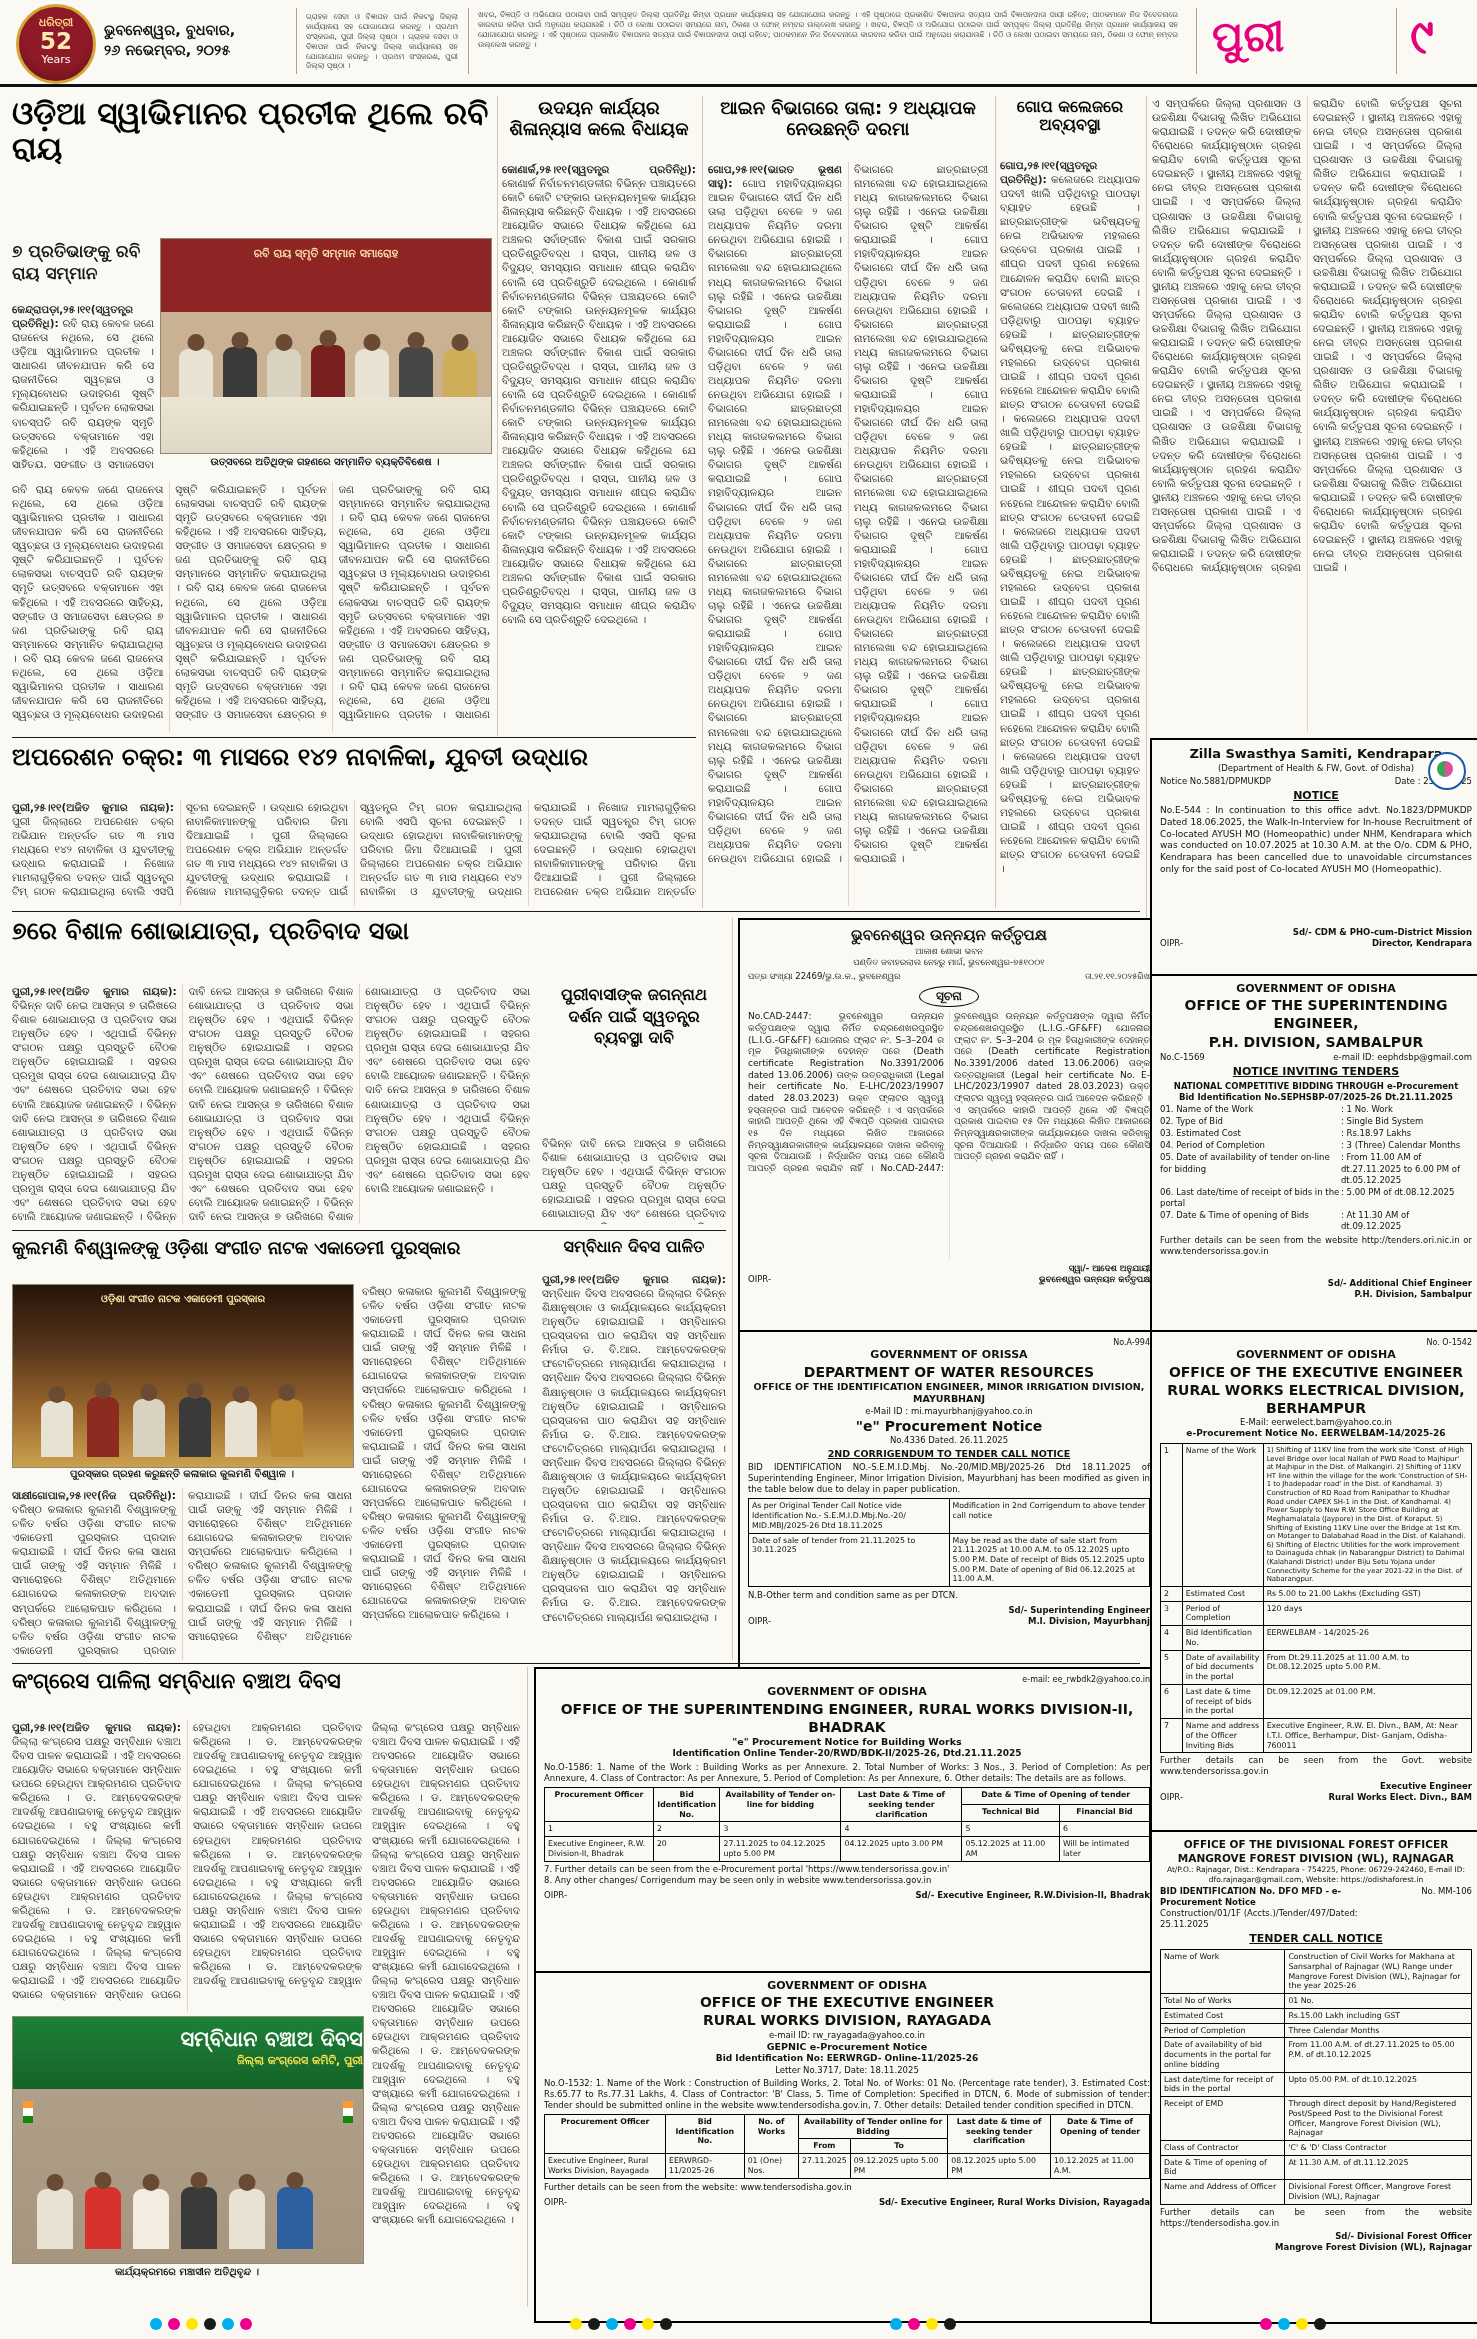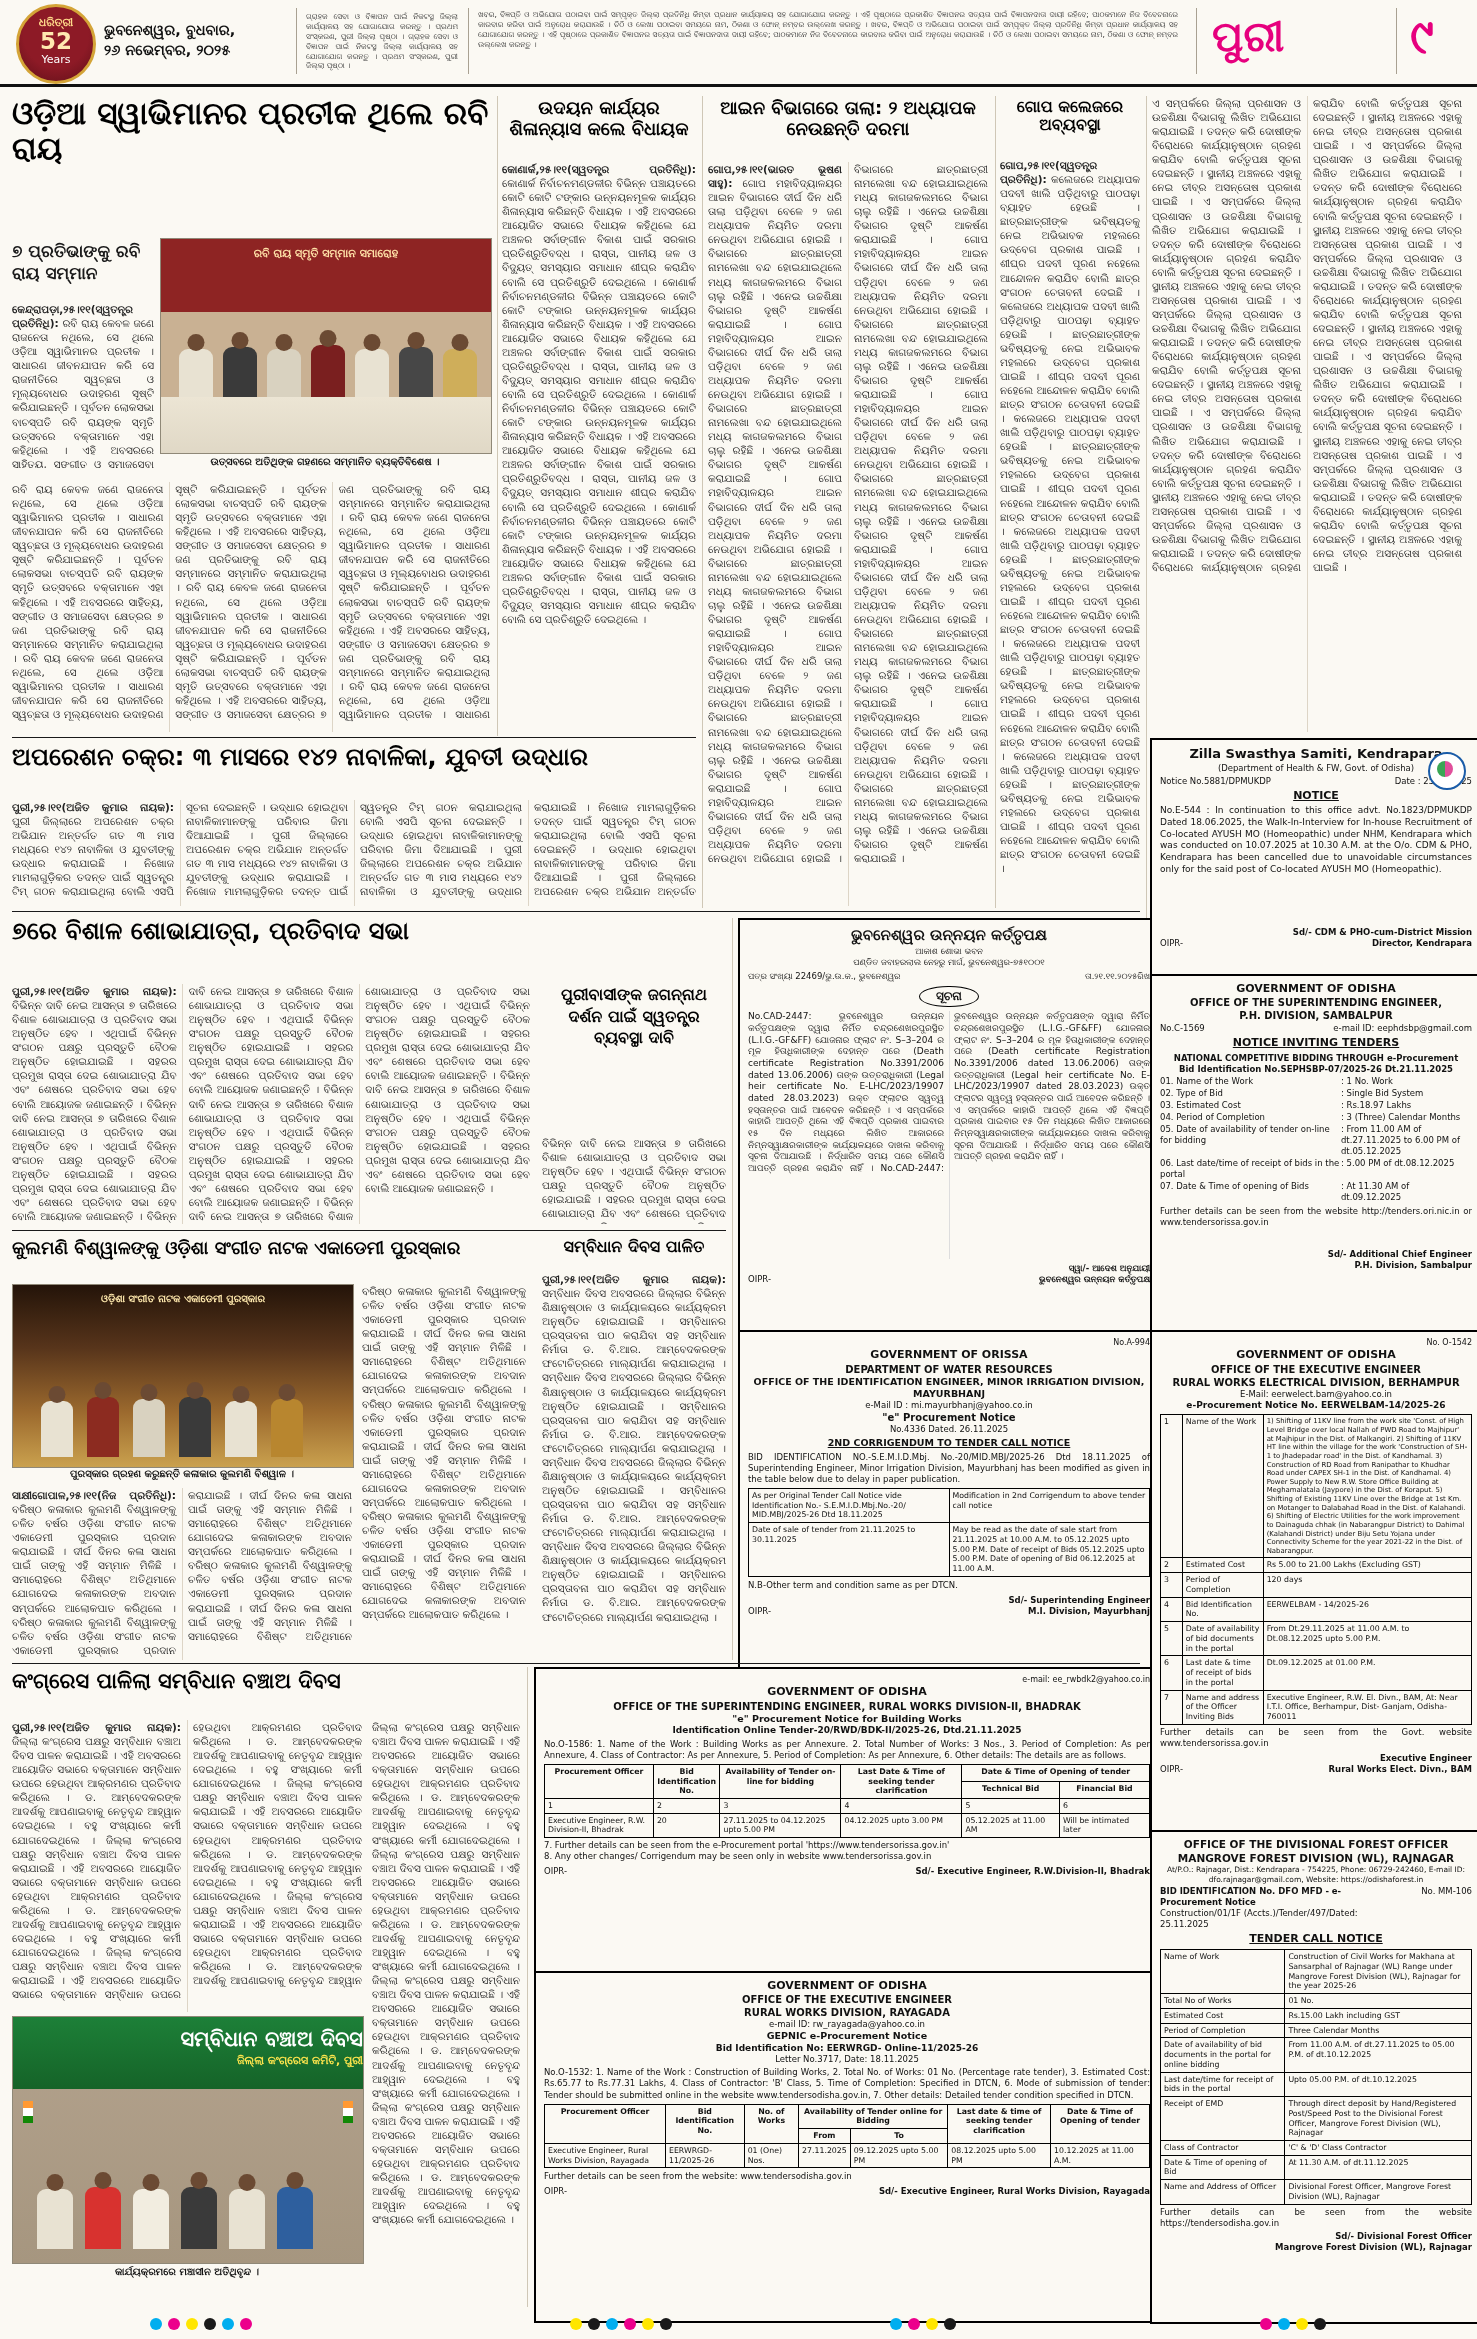--- a/index.html
+++ b/index.html
@@ -28,21 +28,21 @@
   .logo .ln{font-size:23px;font-weight:800;color:#ffe9b0;line-height:1.05;}
   .logo .ly{font-size:11px;color:#fff;}
   .mastdate{position:absolute;left:104px;top:20px;font-weight:700;font-size:14.5px;line-height:1.4;color:#111;}
   .smallprint{font-size:7.5px;line-height:1.32;color:#333;text-align:justify;overflow:hidden;}
   .mast .vline{position:absolute;top:8px;height:66px;border-left:1px solid #a9a192;}
   .section-name{position:absolute;left:1212px;top:12px;font-size:42px;font-weight:800;color:#e6007e;}
   .page-number{position:absolute;left:1410px;top:8px;font-size:48px;font-weight:800;color:#e6007e;}
   
   .notice{position:absolute;border:2px solid #000;background:#fbf9f3;padding:6px 8px;overflow:hidden;font-size:8.5px;line-height:1.3;color:#111;}
   .n-big{font-weight:700;font-size:11px;text-align:center;}
-  .n-mid{font-weight:700;font-size:10px;text-align:center;}
+  .n-mid{font-weight:700;font-size:14px;text-align:center;}
   .n-sm{font-size:8.5px;text-align:center;}
   .n-just{text-align:justify;}
   .n-title{font-weight:700;font-size:11px;text-align:center;text-decoration:underline;margin:2px 0;}
   .nrow{display:flex;margin-top:1px;}
   .nrow .nl{width:58%;}
   .nrow .nv{width:42%;}
   .nfoot{display:flex;justify-content:space-between;align-items:flex-end;margin-top:4px;}
   .ntable{width:100%;border-collapse:collapse;margin-top:3px;}
   .ntable th,.ntable td{border:1px solid #000;padding:2px 3px;font-size:7.8px;line-height:1.25;vertical-align:top;text-align:left;font-weight:400;}
   .ntable th{font-weight:700;text-align:center;}

